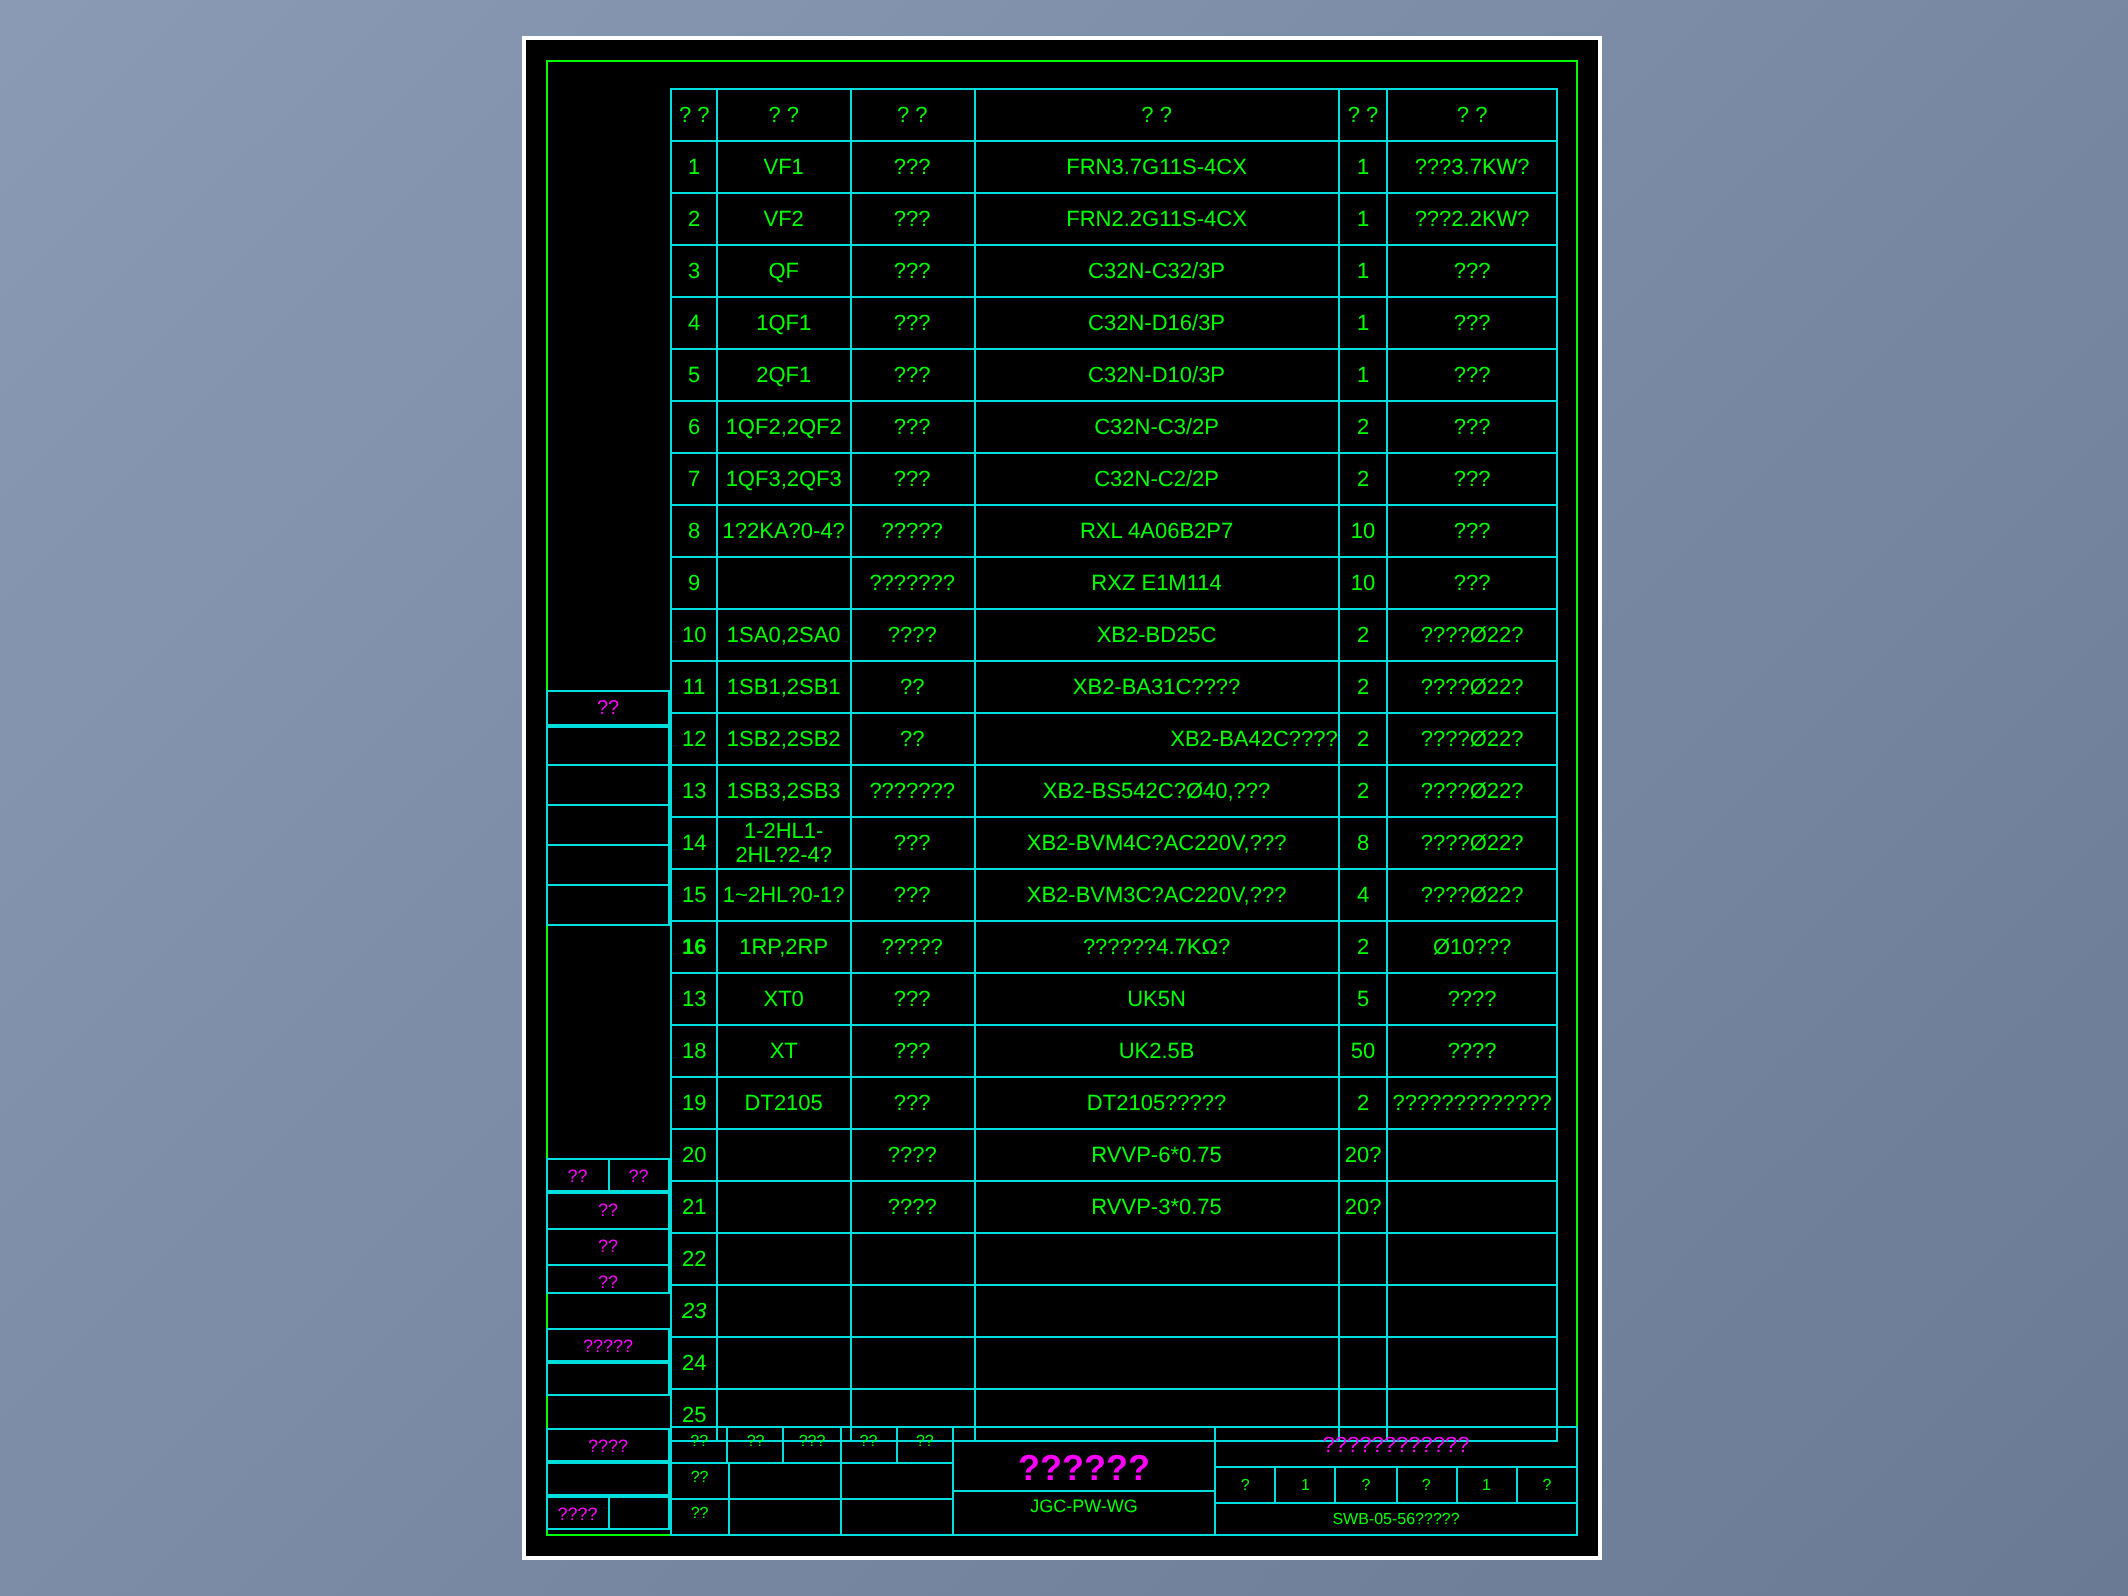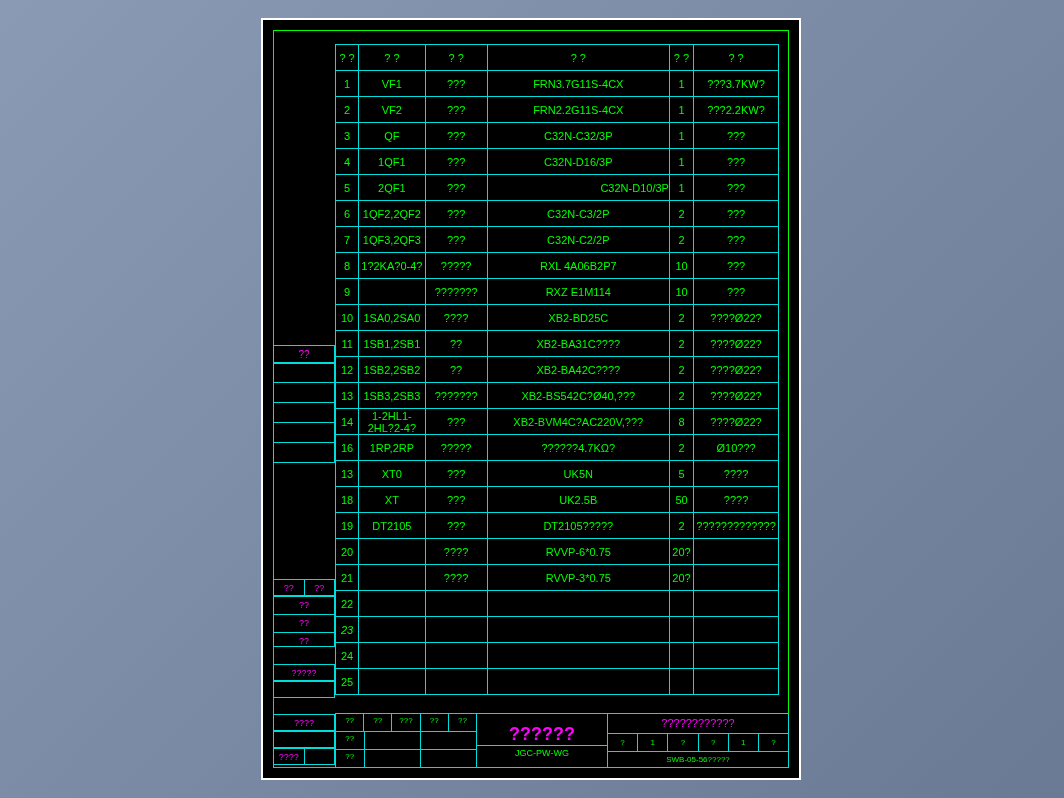--- a/index.html
+++ b/index.html
@@ -78,21 +78,21 @@
           <td class="c2" style="color: rgb(0, 255, 0);">1QF1</td>
           <td class="c3" style="color: rgb(0, 255, 0);">???</td>
           <td class="c4" style="color: rgb(0, 255, 0);">C32N-D16/3P</td>
           <td class="c5" style="color: rgb(0, 255, 0);">1</td>
           <td class="c6" style="color: rgb(0, 255, 0);">???</td>
         </tr>
         <tr>
           <td class="c1" style="color: rgb(0, 255, 0);">5</td>
           <td class="c2" style="color: rgb(0, 255, 0);">2QF1</td>
           <td class="c3" style="color: rgb(0, 255, 0);">???</td>
-          <td class="c4" style="color: rgb(0, 255, 0); text-align: right;">C32N-D10/3P</td>
+          <td class="c4" style="color: rgb(0, 255, 0);">C32N-D10/3P</td>
           <td class="c5" style="color: rgb(0, 255, 0);">1</td>
           <td class="c6" style="color: rgb(0, 255, 0);">???</td>
         </tr>
         <tr>
           <td class="c1" style="color: rgb(0, 255, 0);">6</td>
           <td class="c2" style="color: rgb(0, 255, 0);">1QF2,2QF2</td>
           <td class="c3" style="color: rgb(0, 255, 0);">???</td>
           <td class="c4" style="color: rgb(0, 255, 0);">C32N-C3/2P</td>
           <td class="c5" style="color: rgb(0, 255, 0);">2</td>
           <td class="c6" style="color: rgb(0, 255, 0);">???</td>
@@ -134,42 +134,50 @@
           <td class="c2" style="color: rgb(0, 255, 0);">1SB1,2SB1</td>
           <td class="c3" style="color: rgb(0, 255, 0);">??</td>
           <td class="c4" style="color: rgb(0, 255, 0);">XB2-BA31C????</td>
           <td class="c5" style="color: rgb(0, 255, 0);">2</td>
           <td class="c6" style="color: rgb(0, 255, 0);">????Ø22?</td>
         </tr>
         <tr>
           <td class="c1" style="color: rgb(0, 255, 0);">12</td>
           <td class="c2" style="color: rgb(0, 255, 0);">1SB2,2SB2</td>
           <td class="c3" style="color: rgb(0, 255, 0);">??</td>
-          <td class="c4" style="color: rgb(0, 255, 0);">XB2-BA42C????</td>
+          <td class="c4" style="color: rgb(0, 255, 0); text-align: right;">XB2-BA42C????</td>
           <td class="c5" style="color: rgb(0, 255, 0);">2</td>
           <td class="c6" style="color: rgb(0, 255, 0);">????Ø22?</td>
         </tr>
         <tr>
           <td class="c1" style="color: rgb(0, 255, 0);">13</td>
           <td class="c2" style="color: rgb(0, 255, 0);">1SB3,2SB3</td>
           <td class="c3" style="color: rgb(0, 255, 0);">???????</td>
           <td class="c4" style="color: rgb(0, 255, 0);">XB2-BS542C?Ø40,???</td>
           <td class="c5" style="color: rgb(0, 255, 0);">2</td>
           <td class="c6" style="color: rgb(0, 255, 0);">????Ø22?</td>
         </tr>
         <tr>
           <td class="c1" style="color: rgb(0, 255, 0);">14</td>
           <td class="c2" style="color: rgb(0, 255, 0);">1-2HL1-2HL?2-4?</td>
           <td class="c3" style="color: rgb(0, 255, 0);">???</td>
           <td class="c4" style="color: rgb(0, 255, 0);">XB2-BVM4C?AC220V,???</td>
           <td class="c5" style="color: rgb(0, 255, 0);">8</td>
           <td class="c6" style="color: rgb(0, 255, 0);">????Ø22?</td>
         </tr>
         <tr>
-          <td class="c1" style="color: rgb(0, 255, 0);">16</td>
+          <td class="c1" style="color: rgb(0, 255, 0);">15</td>
+          <td class="c2" style="color: rgb(0, 255, 0);">1~2HL?0-1?</td>
+          <td class="c3" style="color: rgb(0, 255, 0);">???</td>
+          <td class="c4" style="color: rgb(0, 255, 0);">XB2-BVM3C?AC220V,???</td>
+          <td class="c5" style="color: rgb(0, 255, 0);">4</td>
+          <td class="c6" style="color: rgb(0, 255, 0);">????Ø22?</td>
+        </tr>
+        <tr>
+          <td class="c1" style="color: rgb(0, 255, 0); font-weight: bold;">16</td>
           <td class="c2" style="color: rgb(0, 255, 0);">1RP,2RP</td>
           <td class="c3" style="color: rgb(0, 255, 0);">?????</td>
           <td class="c4" style="color: rgb(0, 255, 0);">??????4.7KΩ?</td>
           <td class="c5" style="color: rgb(0, 255, 0);">2</td>
           <td class="c6" style="color: rgb(0, 255, 0);">Ø10???</td>
         </tr>
         <tr>
           <td class="c1" style="color: rgb(0, 255, 0);">13</td>
           <td class="c2" style="color: rgb(0, 255, 0);">XT0</td>
           <td class="c3" style="color: rgb(0, 255, 0);">???</td>

